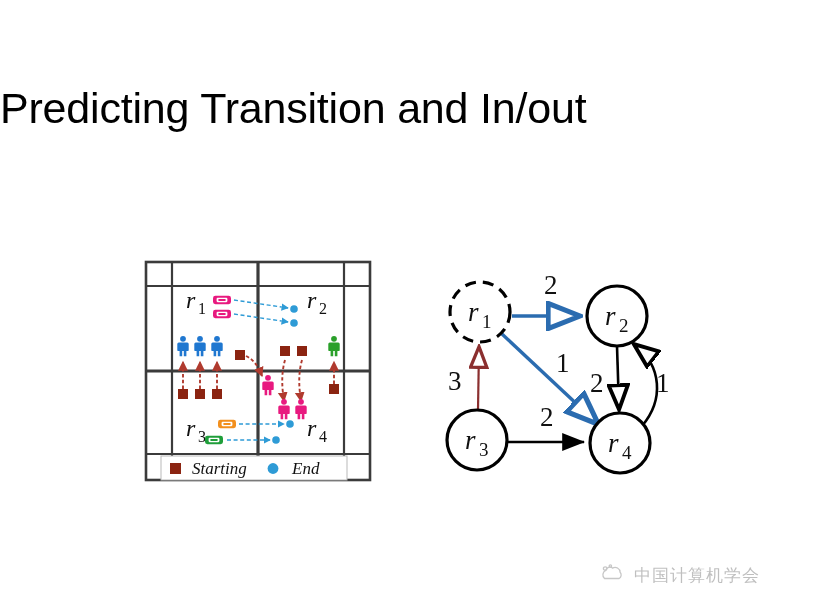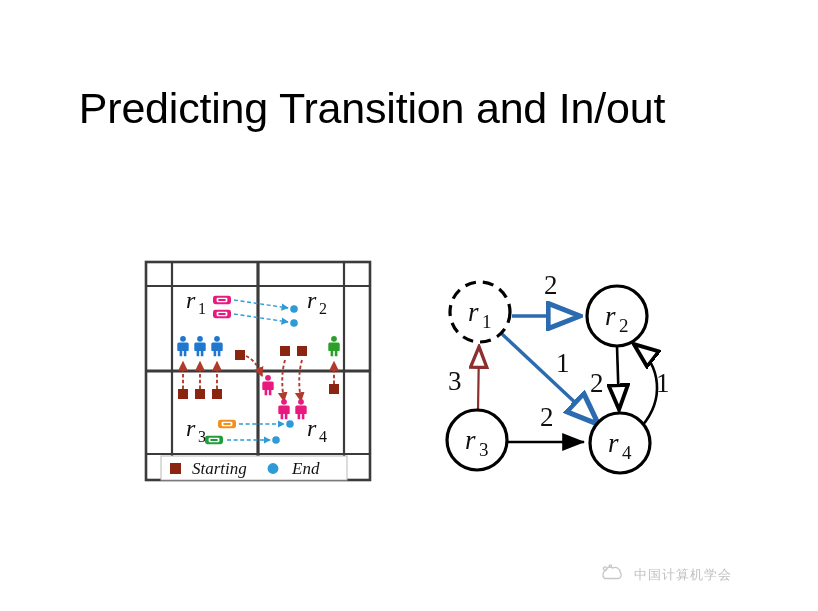--- a/index.html
+++ b/index.html
@@ -15,21 +15,21 @@
     font-family: "Liberation Sans", sans-serif;
     color: #000000;
   }
 
   
   #slide-title {
     position: absolute;
     left: 0;
     top: 78px;
     width: 744px;
-    text-align: center;
+    text-align: left;
     font-family: "Liberation Sans", sans-serif;
     font-size: 43px;
     font-weight: 400;
     line-height: 1.42;
     color: #000000;
     letter-spacing: -0.2px;
   }
   #slide-title .title-line {
     display: block;
     white-space: nowrap;
@@ -65,21 +65,21 @@
     top: 558px;
     width: 205px;
     height: 34px;
     display: flex;
     align-items: center;
     gap: 8px;
     opacity: 0.55;
   }
   #watermark .wm-text {
     font-family: "DejaVu Sans", sans-serif;
-    font-size: 13px;
+    font-size: 17px;
     color: #8c8c8c;
     letter-spacing: 1px;
     white-space: nowrap;
   }
   #watermark .wm-logo {
     width: 26px;
     height: 24px;
     flex: 0 0 auto;
   }
 

